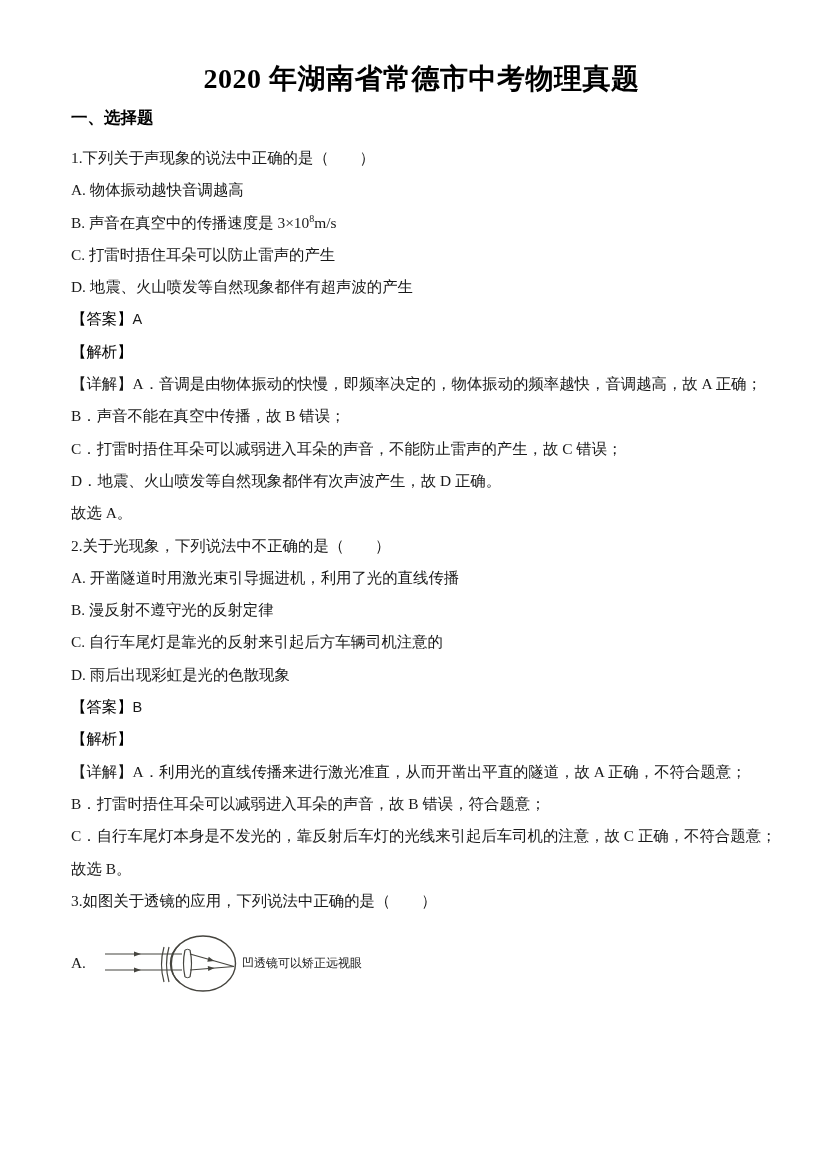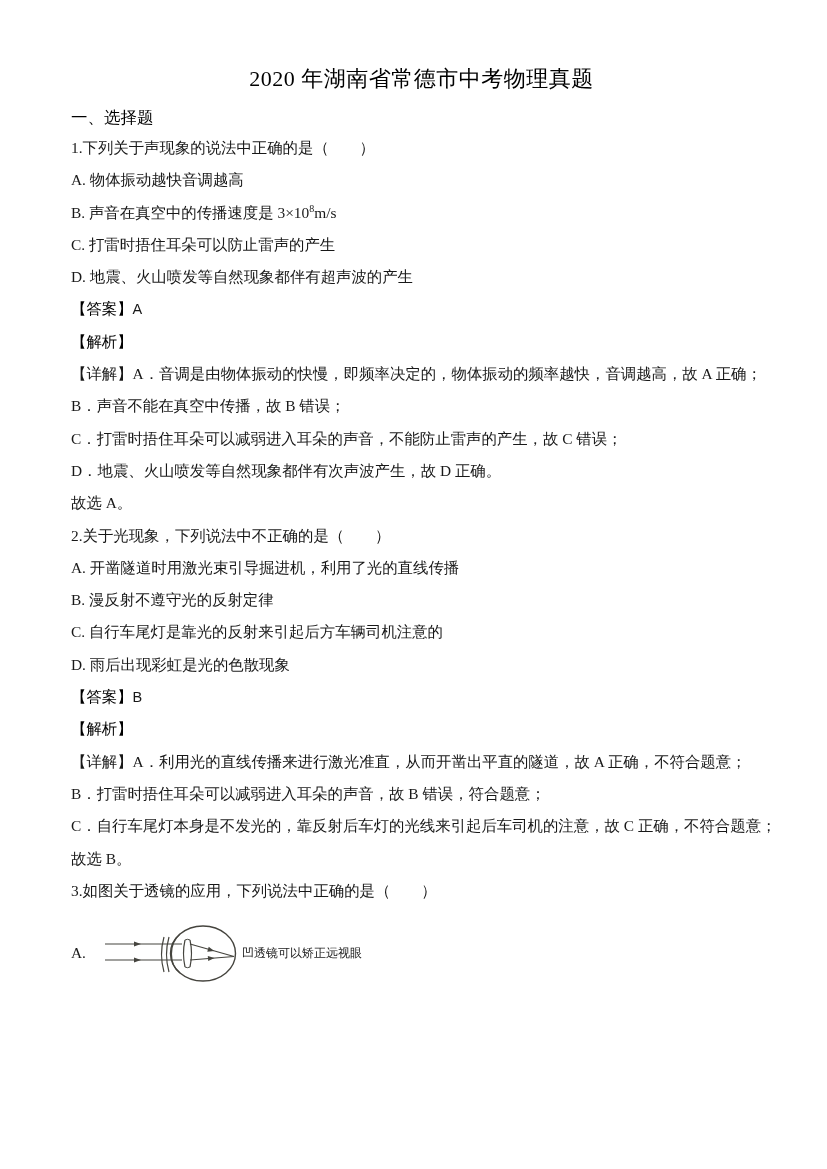--- a/index.html
+++ b/index.html
@@ -8,36 +8,36 @@
     width: 827px;
     height: 1169px;
     background: #ffffff;
     overflow: hidden;
     font-family: "Liberation Serif", "DejaVu Serif", serif;
     color: #181818;
   }
   .content { padding: 62px 10px 0 71px; }
   .doc-title {
     margin: 0 0 0 -45px;
-    font-size: 22px;
-    font-weight: 400;
+    font-size: 28px;
+    font-weight: 700;
     text-align: center;
     line-height: 34px;
     letter-spacing: 0.5px;
     white-space: nowrap;
     color: #000000;
   }
   .section-heading {
     margin: 8px 0 0 0;
     font-size: 16.5px;
-    font-weight: 400;
+    font-weight: 700;
     line-height: 28px;
     color: #000000;
   }
-  .lines { }
+  .lines { margin-top: 10px; }
   .line {
     margin: 0;
     font-size: 15.4px;
     line-height: 32.3px;
     white-space: nowrap;
   }
   .blue { color: #000000; }
   .ans-letter {
     font-family: "Liberation Sans", "DejaVu Sans", sans-serif;
     font-size: 14.5px;

